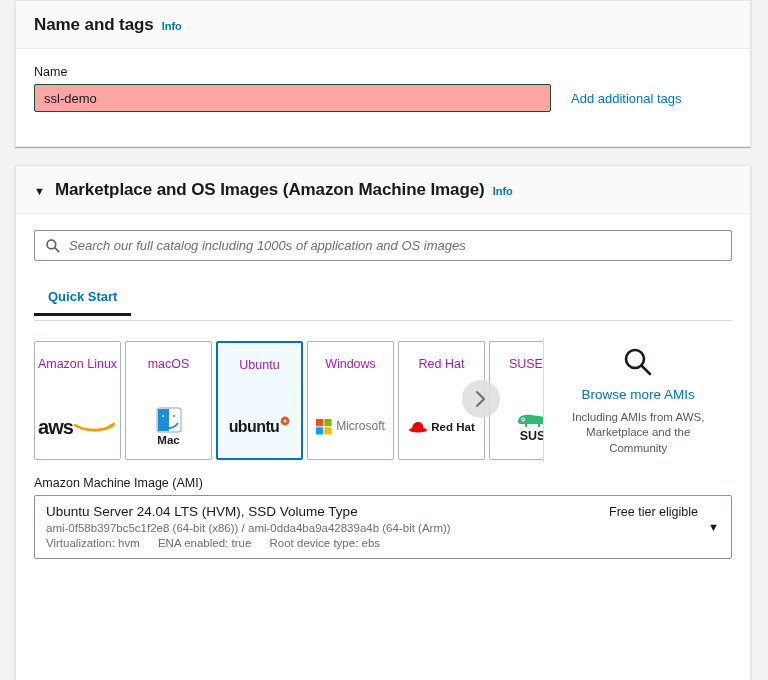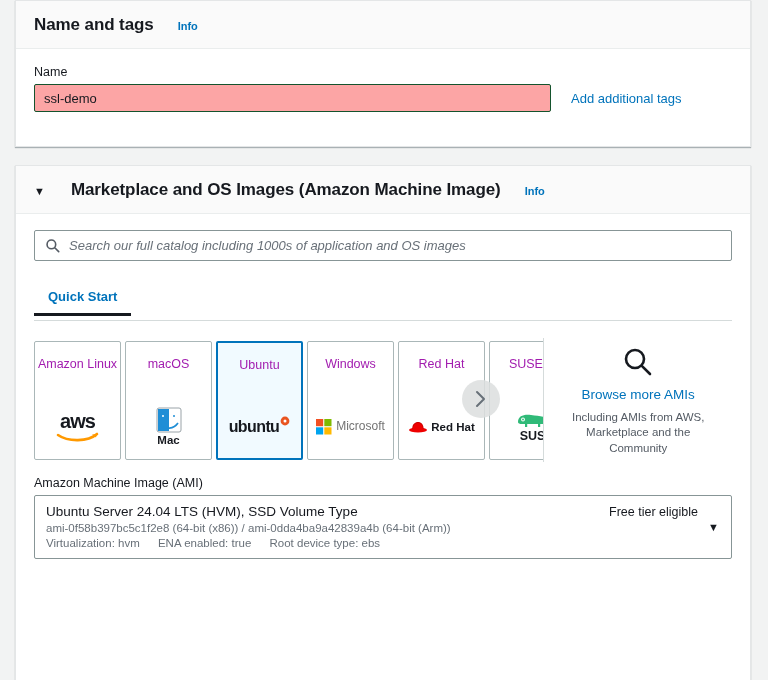--- a/index.html
+++ b/index.html
@@ -18,21 +18,21 @@
     left: 15px; width: 736px;
     background: #ffffff;
     border: 1px solid #e4e6e7;
     box-shadow: 0 1px 1px rgba(0,28,36,.30);
     box-sizing: border-box;
   }
   .card-header {
     background: #fafafa;
     border-bottom: 1px solid #eaeded;
     padding: 14px 18px 13px 18px;
-    display: flex; align-items: baseline; gap: 24px;
+    display: flex; align-items: baseline; gap: 8px;
   }
   .card-title {
     font-size: 17px; font-weight: bold; color: #16191f;
     letter-spacing: -0.1px;
   }
   .info-link {
     font-size: 11px; font-weight: bold; color: #0073bb; cursor: pointer;
   }
   .card-body { padding: 16px 18px 18px 18px; }
 
@@ -211,21 +211,21 @@
       <div class="tabs">
         <div class="tab active">Quick Start</div>
       </div>
 
       <div class="carousel-row">
         <div class="carousel">
 
           <div class="os-tile">
             <div class="os-name">Amazon Linux</div>
             <div class="os-logo">
-              <div style="display:flex;flex-direction:column;align-items:center;">
+              <div style="display:flex;flex-direction:row;align-items:center;">
                 <div class="aws-word">aws</div>
                 <svg width="44" height="12" viewBox="0 0 44 12">
                   <path d="M2 4 C12 11, 32 11, 41 3" stroke="#ff9900" stroke-width="2.6" fill="none" stroke-linecap="round"></path>
                   <path d="M41 3 L36 3.6 L40 6.5 Z" fill="#ff9900"></path>
                 </svg>
               </div>
             </div>
           </div>
 
           <div class="os-tile">

